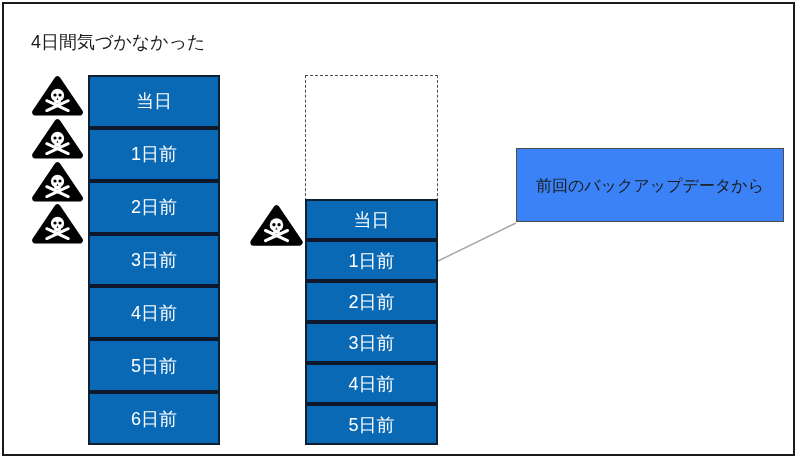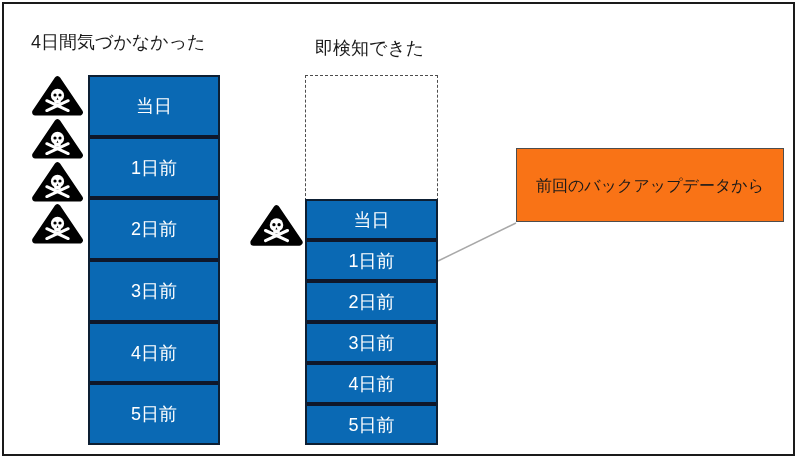--- a/index.html
+++ b/index.html
@@ -36,21 +36,21 @@
 
   .warn-col {
     position:absolute; left:28px; top:74px; width:59px; height:171px;
     display:flex; flex-direction:column;
   }
   .warn-col .skull { width:59px; height:42.75px; flex:none; }
   .warn-single { position:absolute; left:249px; top:202px; width:55px; height:46px; }
 
   .callout {
     position:absolute; left:516px; top:148px; width:268px; height:74px;
-    box-sizing:border-box; background:#f97316; border:1px solid #4d4d4d;
+    box-sizing:border-box; background:#3b82f6; border:1px solid #4d4d4d;
     display:flex; flex-direction:column; align-items:center; justify-content:center;
     font-size:16px; line-height:23px; text-align:center; color:#1a1a1a;
   }
   .connector-layer { position:absolute; left:0; top:0; width:800px; height:462px; pointer-events:none; }
 </style>
 </head>
 <body>
 
 <svg width="0" height="0" style="position:absolute">
   <defs>
@@ -68,21 +68,20 @@
 
 <div id="canvas">
 
   <div class="frame"></div>
 
   <svg class="connector-layer" viewBox="0 0 800 462">
     <line x1="516" y1="223" x2="438" y2="261" stroke="#a8a8a8" stroke-width="1.5"></line>
   </svg>
 
   <div class="col-title title-left">4日間気づかなかった</div>
-  <div class="col-title title-right">即検知できた</div>
 
   <div class="warn-col">
     <svg class="skull" viewBox="0 0 60 48">
         <use href="#skull-tri"></use>
       </svg>
     <svg class="skull" viewBox="0 0 60 48">
         <use href="#skull-tri"></use>
       </svg>
     <svg class="skull" viewBox="0 0 60 48">
         <use href="#skull-tri"></use>
@@ -92,20 +91,21 @@
       </svg>
   </div>
 
   <div class="day-stack stack-left">
     <div class="day-box">当日</div>
     <div class="day-box">1日前</div>
     <div class="day-box">2日前</div>
     <div class="day-box">3日前</div>
     <div class="day-box">4日前</div>
     <div class="day-box">5日前</div>
+    <div class="day-box">6日前</div>
   </div>
 
   <div class="dashed-empty"></div>
 
   <svg class="warn-single" viewBox="0 0 60 48">
       <use href="#skull-tri"></use>
     </svg>
 
   <div class="day-stack stack-right">
     <div class="day-box">当日</div>

